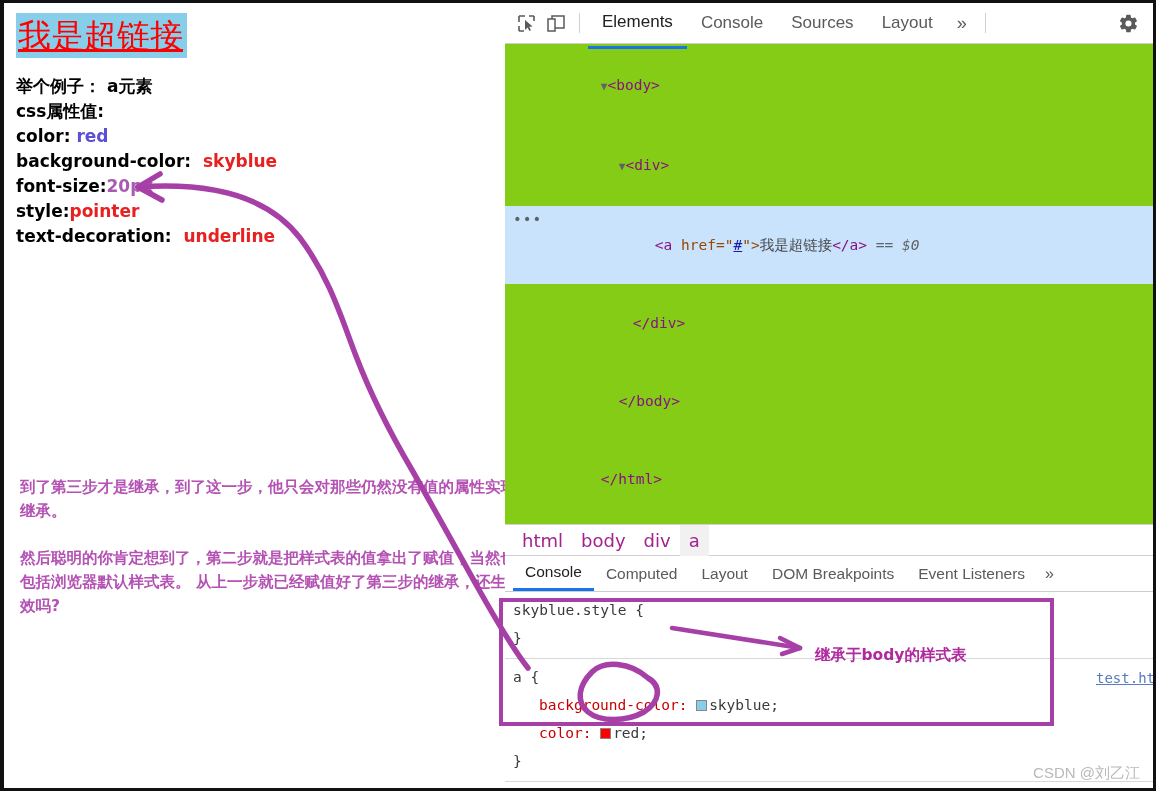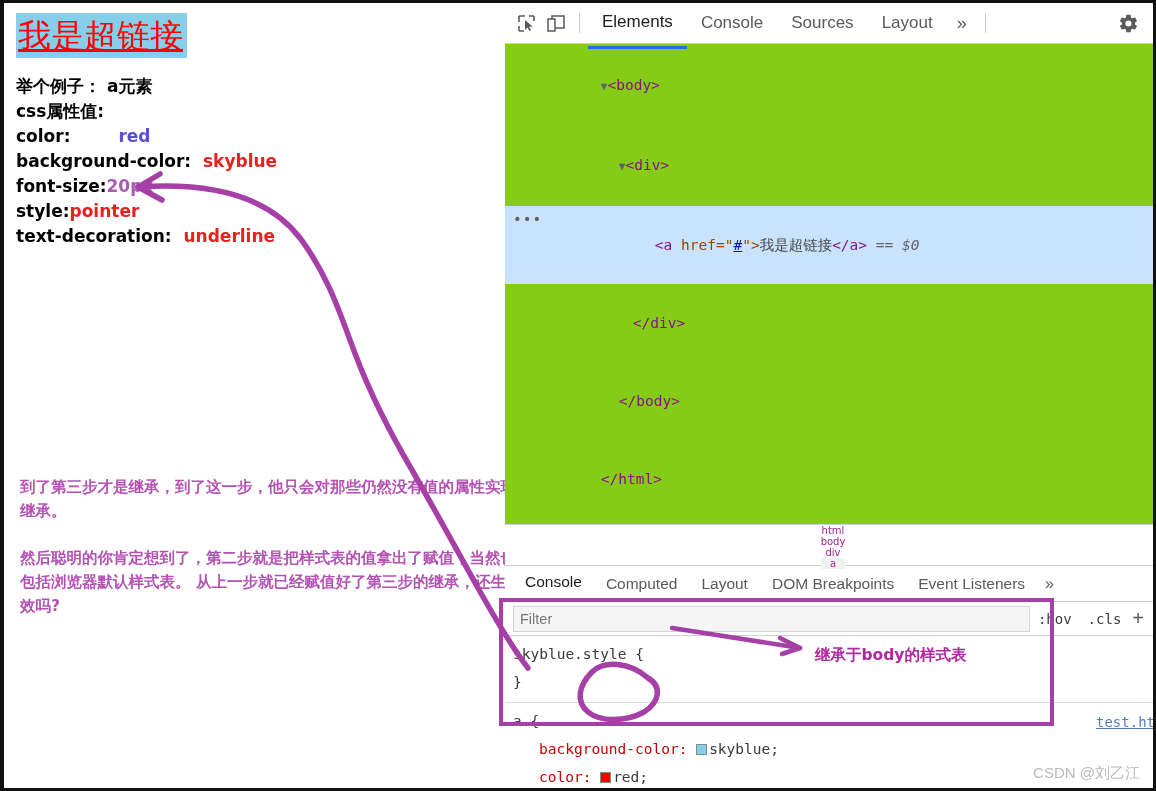--- a/index.html
+++ b/index.html
@@ -42,21 +42,21 @@
 
   .notes {
     margin-top: 16px;
     font-size: 17px;
     font-weight: bold;
     line-height: 25px;
     color: #000;
     font-family: "DejaVu Sans", sans-serif;
   }
   .notes .row { white-space: nowrap; }
-  .v-blue   { color: #5b4fd6; margin-left: 42px; }
+  .v-blue   { color: #5b4fd6; }
   .v-red    { color: #e8201f; }
   .v-purple { color: #a85bb0; }
 
   
   .commentary {
     position: absolute;
     left: 16px;
     color: #b452b4;
     font-weight: bold;
     font-size: 15.5px;
@@ -123,27 +123,26 @@
   .val  { color: #1a1aa6; text-decoration: underline; }
   .txt  { color: #48484a; }
   .eq   { color: #5f6368; font-style: italic; }
   .ellipsis {
     position: absolute; left: 8px; top: 0;
     color: #5f6368; letter-spacing: 1px;
   }
 
   
   #breadcrumb {
-    height: 42px; display: flex; align-items: center;
+    height: 32px; display: flex; align-items: center;
     border-top: 1px solid #d0d0d0;
     border-bottom: 1px solid #d0d0d0;
     font-family: "DejaVu Sans", sans-serif;
-    font-size: 10px;
+    font-size: 18px;
     padding-left: 8px;
-    flex-direction: column;
   }
   .crumb { color: #a2238f; padding: 0 9px; height: 31px; display: flex; align-items: center; cursor: pointer; }
   .crumb.active { background: #f1f1f1; }
 
   
   #side-tabs {
     height: 36px; display: flex; align-items: center;
     border-bottom: 1px solid #cdcdcd;
     padding-left: 8px;
   }
@@ -323,26 +322,20 @@
 
     <div id="side-tabs">
       <div class="side-tab active">Console</div>
       <div class="side-tab">Computed</div>
       <div class="side-tab">Layout</div>
       <div class="side-tab">DOM Breakpoints</div>
       <div class="side-tab">Event Listeners</div>
       <div id="side-more">»</div>
     </div>
 
-    <div id="filter-bar">
-      <input id="filter-input" type="text" placeholder="Filter" style="">
-      <div class="filter-btn">:hov</div>
-      <div class="filter-btn">.cls</div>
-      <div class="plus-btn">+</div>
-    </div>
 
     <div id="styles-pane">
 
       <div class="rule">
         <div class="sel">skyblue.style {</div>
         <div class="brace">}</div>
       </div>
 
       <div class="rule">
         <span class="origin link">test.ht</span>

